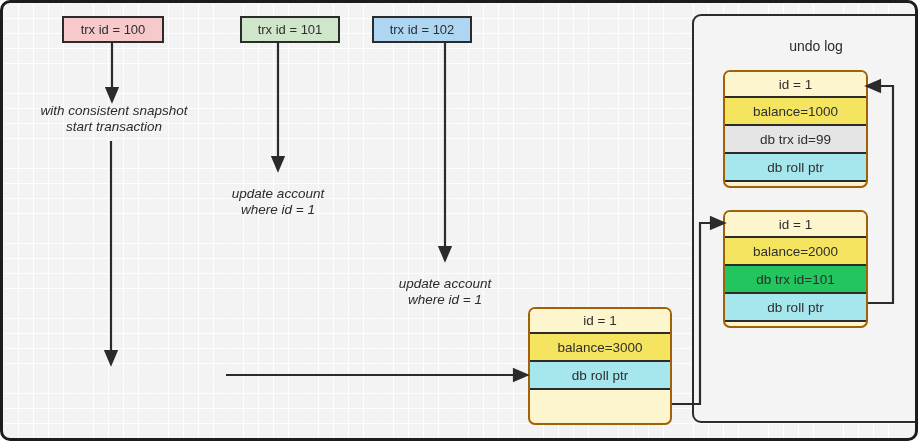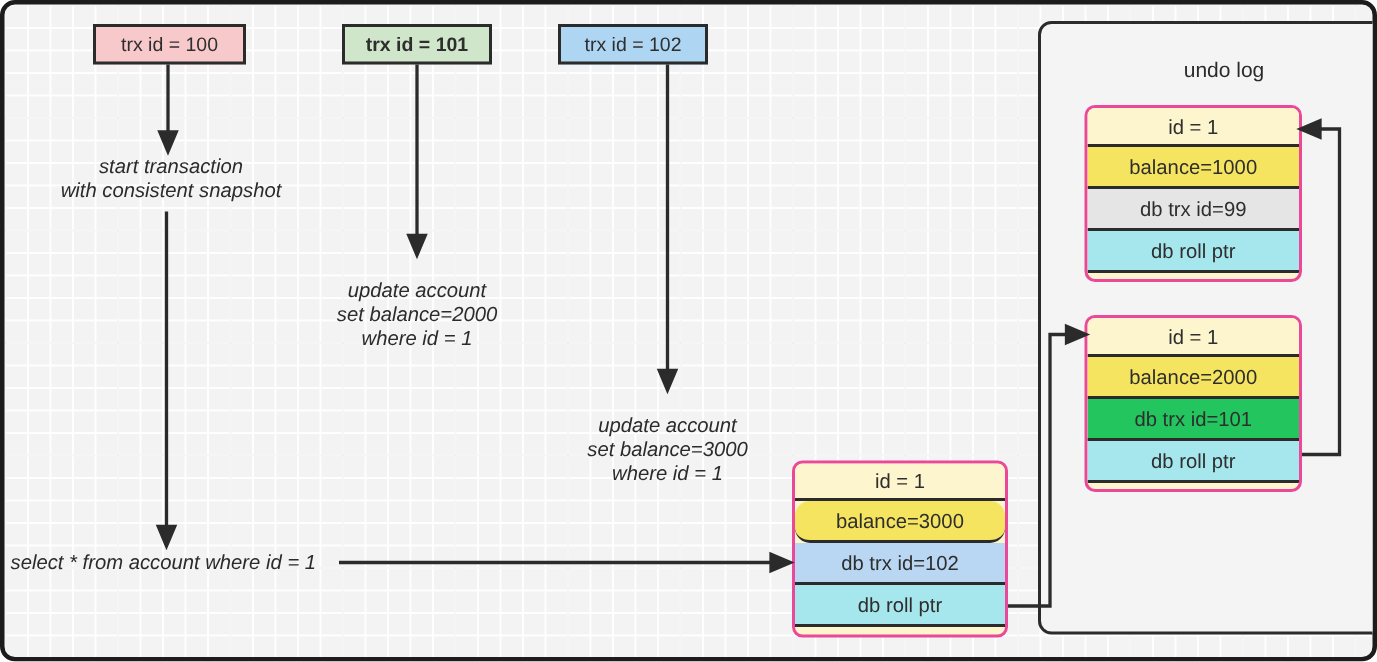--- a/index.html
+++ b/index.html
@@ -32,21 +32,21 @@
     position: absolute;
     font-style: italic;
     font-size: 13.5px;
     line-height: 16px;
     text-align: center;
     color: #2b2b2b;
   }
   .note.left { text-align: left; white-space: nowrap; }
   .vtable {
     position: absolute;
-    border: 2px solid #ec4899;
+    border: 2px solid #a16207;
     border-radius: 7px;
     overflow: hidden;
   }
   .vrow {
     border-bottom: 2px solid #2b2b2b;
     display: flex; align-items: center; justify-content: center;
     font-size: 13.5px;
   }
   .panel {
     position: absolute;
@@ -68,52 +68,46 @@
 </style>
 </head>
 <body>
 
 <div class="canvas">
   <div class="layer">
 
     <div class="trx-box" style="left: 62px; width: 102px; background-color: rgb(248, 201, 203);">
       <span>trx id = 100</span>
     </div>
-    <div class="trx-box" style="left: 228px; width: 100px; background-color: rgb(208, 230, 202); font-weight: bold;">
+    <div class="trx-box" style="left: 240px; width: 100px; background-color: rgb(208, 230, 202);">
       <span>trx id = 101</span>
     </div>
     <div class="trx-box" style="left: 372px; width: 100px; background-color: rgb(174, 213, 242);">
       <span>trx id = 102</span>
     </div>
 
     <div class="note" style="left:14px; top:103px; width:200px;">
+      <div>with consistent snapshot</div>
       <div>start transaction</div>
-      <div>with consistent snapshot</div>
     </div>
     <div class="note" style="left:178px; top:186px; width:200px;">
       <div>update account</div>
-      <div>set balance=2000</div>
       <div>where id = 1</div>
     </div>
     <div class="note" style="left:345px; top:276px; width:200px;">
       <div>update account</div>
-      <div>set balance=3000</div>
       <div>where id = 1</div>
     </div>
-    <div class="note left" style="left:7px; top:367px;">select * from account where id = 1</div>
 
     <div class="vtable" style="left: 528px; top: 307px; width: 144px; height: 118px; background-color: rgb(252, 245, 205);">
       <div class="vrow" style="height: 25px; background-color: rgb(252, 245, 205);">
         <span>id = 1</span>
       </div>
-      <div class="vrow" style="height: 28px; background-color: rgb(245, 228, 95); border-radius: 10px;">
+      <div class="vrow" style="height: 28px; background-color: rgb(245, 228, 95);">
         <span>balance=3000</span>
-      </div>
-      <div class="vrow" style="height: 28px; background-color: rgb(185, 215, 242);">
-        <span>db trx id=102</span>
       </div>
       <div class="vrow" style="height: 28px; background-color: rgb(166, 231, 238);">
         <span>db roll ptr</span>
       </div>
     </div>
 
     <div class="panel">
       <div class="panel-title">undo log</div>
 
       <div class="vtable" style="left: 29px; top: 54px; width: 145px; height: 118px; background-color: rgb(252, 245, 205);">

